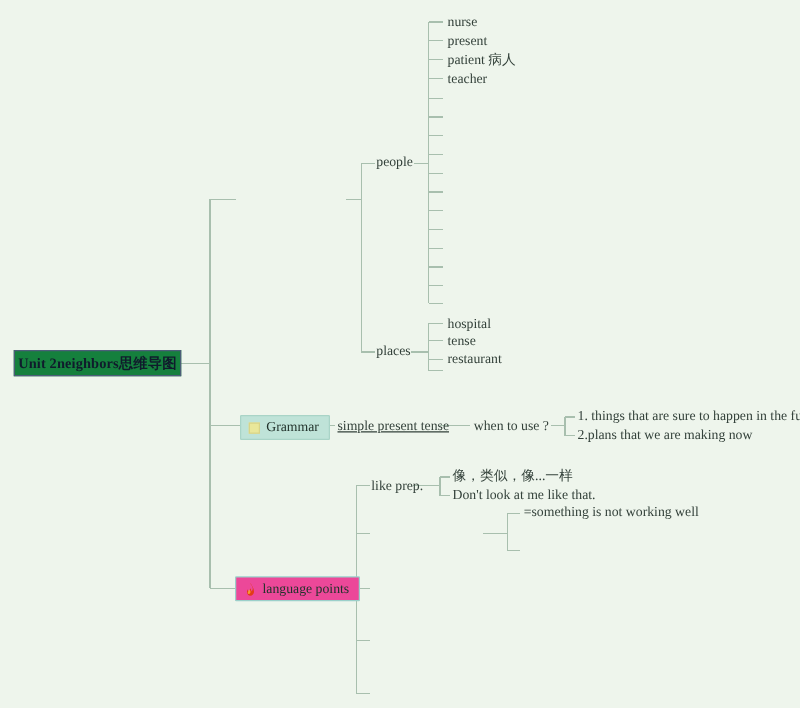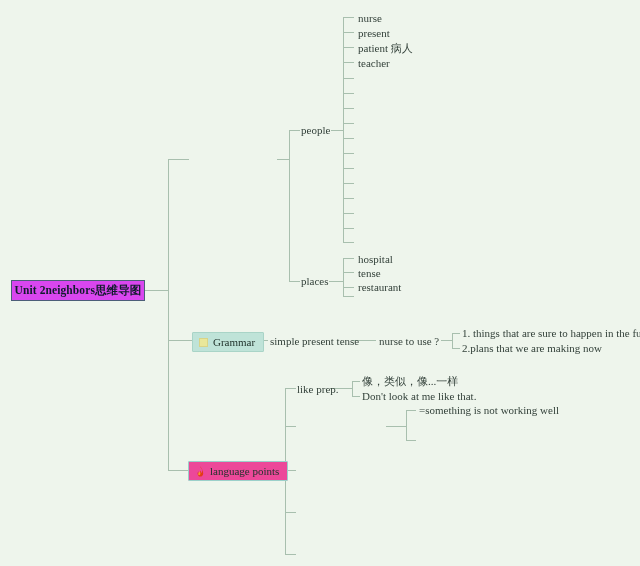--- a/index.html
+++ b/index.html
@@ -28,21 +28,21 @@
     color: #33413a;
     line-height: 1.15;
   }
   
   .root-node {
     position: absolute;
     left: 11px;
     top: 280px;
     width: 134px;
     height: 21px;
-    background: #d946ef;
+    background: #15803d;
     border: 1px solid #4c5e78;
     box-sizing: border-box;
     display: flex;
     align-items: center;
     justify-content: center;
     font-family: "Liberation Serif", "DejaVu Serif", serif;
     font-weight: bold;
     font-size: 11.5px;
     color: #101b2c;
     letter-spacing: 0.1px;
@@ -212,25 +212,25 @@
   <div class="node" style="left:358px; top:253px;">
     <span>hospital</span>
   </div>
   <div class="node" style="left:358px; top:267px;">
     <span>tense</span>
   </div>
   <div class="node" style="left:358px; top:281px;">
     <span>restaurant</span>
   </div>
 
-  <div class="node" style="left:270px; top:335px;">
+  <div class="node" style="left:270px; top:335px;text-decoration:underline;">
     <span>simple present tense</span>
   </div>
   <div class="node" style="left:379px; top:335px;">
-    <span>nurse to use ?</span>
+    <span>when to use ?</span>
   </div>
   <div class="node" style="left:462px; top:327px;">
     <span>1. things that are sure to happen in the future</span>
   </div>
   <div class="node" style="left:462px; top:342px;">
     <span>2.plans that we are making now</span>
   </div>
 
   <div class="node" style="left:297px; top:383px;">
     <span>like prep.</span>

